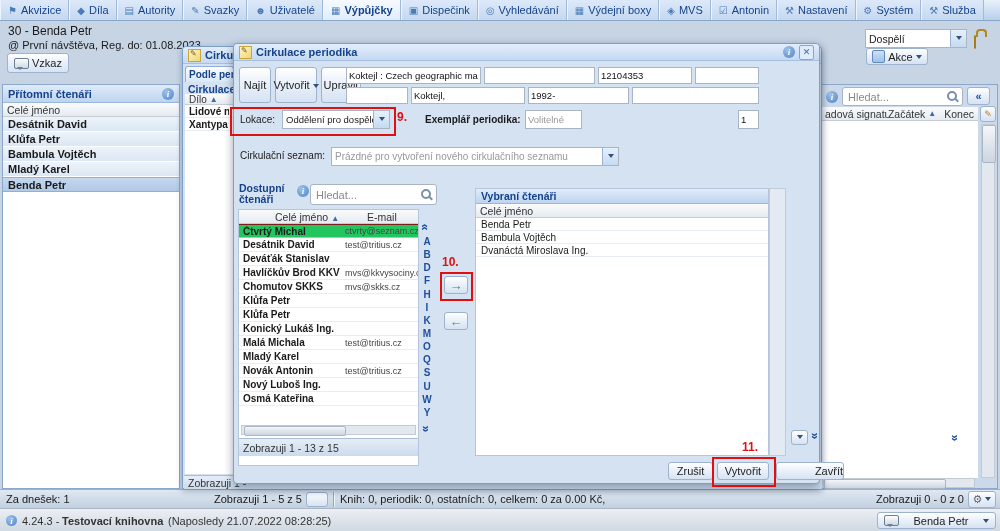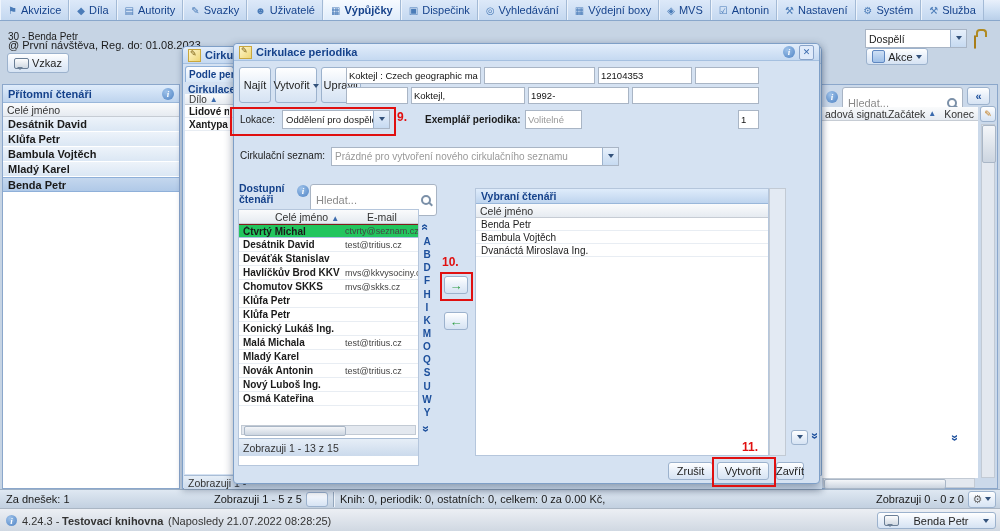--- a/index.html
+++ b/index.html
@@ -20,21 +20,21 @@
     color:#222;box-sizing:border-box;font-size:11px;}
   .field{background:#fff;border:1px solid #a9b5c5;box-sizing:border-box;
     font:9.5px "Liberation Sans","DejaVu Sans",sans-serif;color:#111;padding:0 2px;overflow:hidden;white-space:nowrap;}
   input.field{outline:none;}
   input.field::placeholder{color:#999;}
   .tri{width:0;height:0;border:3px solid transparent;border-top:4px solid #33527b;margin-top:4px;}
   .combo{background:#fff;border:1px solid #a9b5c5;display:flex;align-items:center;box-sizing:border-box;overflow:hidden;}
   .combo .txt{flex:1;padding:0 3px;font-size:10.5px;white-space:nowrap;overflow:hidden;}
   .combo-arrow{width:15px;align-self:stretch;background:linear-gradient(#e7f0fb,#c6daf1);
     border-left:1px solid #9cb2cd;display:flex;align-items:center;justify-content:center;}
-  .searchbox{background:#fff;border:1px solid #a8b4c4;border-radius:3px;display:flex;align-items:center;box-sizing:border-box;padding:15px 3px;}
+  .searchbox{background:#fff;border:1px solid #a8b4c4;border-radius:3px;display:flex;align-items:center;box-sizing:border-box;padding:8px 3px;}
   .searchbox input{flex:1;border:none;outline:none;font:11px "Liberation Sans",sans-serif;color:#333;min-width:0;background:transparent;}
   .searchbox input::placeholder{color:#8a8a8a;}
   .mag{position:relative;width:13px;height:13px;flex:0 0 13px;}
   .mag::before{content:"";position:absolute;width:6px;height:6px;border:2px solid #7b90a8;border-radius:50%;left:1px;top:1px;}
   .mag::after{content:"";position:absolute;width:5px;height:2px;background:#7b90a8;transform:rotate(45deg);left:8px;top:9px;}
   .info-ic{width:12px;height:12px;border-radius:50%;flex:0 0 12px;
     background:radial-gradient(circle at 35% 30%,#9ec2ea,#4f83c4);color:#fff;
     font:bold italic 9px "Liberation Serif",serif;display:inline-flex;align-items:center;justify-content:center;}
   .bubble{position:relative;width:13px;height:9px;border:1px solid #6b7f96;border-radius:2px;
     background:linear-gradient(#fdfdfd,#cfd8e2);}
@@ -142,21 +142,21 @@
         <span class="tab-ic">⚙</span>
         <span>Systém</span>
       </div>
       <div class="tab">
         <span class="tab-ic">⚒</span>
         <span>Služba</span>
       </div>
     </div>
 
   
-  <div class="abs" style="left:8px;top:24px;font-size:10px;margin-top:7px;">30 - Benda Petr</div>
+  <div class="abs" style="left:8px;top:24px;font-size:12px;">30 - Benda Petr</div>
   <div class="abs" style="left:8px;top:39px;font-size:11px;text-align:right;">@ První návštěva, Reg. do: 01.08.2023</div>
   <div class="btn abs" style="left:7px;top:53px;width:62px;height:20px;">
     <span class="bubble"></span>
     <span>Vzkaz</span>
   </div>
 
   
   <div class="combo abs" style="left:865px;top:29px;width:102px;height:19px;">
     <span class="txt">Dospělí</span>
     <span class="combo-arrow">
@@ -457,21 +457,21 @@
         <span class="tri" style="margin-top:1px;"></span>
       </div>
     <span class="chev down abs" style="left:577px;top:387px;">«</span>
 
     <div class="btn abs" style="left:434px;top:418px;width:45px;height:18px;">
         <span>Zrušit</span>
       </div>
     <div class="btn abs" style="left:483px;top:418px;width:52px;height:18px;">
         <span>Vytvořit</span>
       </div>
-    <div class="btn abs" style="left:542px;top:418px;width:28px;height:18px;">
+    <div class="btn abs" style="left:542px;top:418px;width:68px;height:18px;justify-content:flex-end;">
         <span>Zavřít</span>
       </div>
   </div>
 
   
   <div class="ann" style="left:230px;top:107px;width:162px;height:25px;"></div>
   <div class="ann-label" style="left:397px;top:110px;">9.</div>
   <div class="ann" style="left:440px;top:272px;width:29px;height:25px;"></div>
   <div class="ann-label" style="left:442px;top:255px;">10.</div>
   <div class="ann" style="left:712px;top:457px;width:60px;height:26px;"></div>

